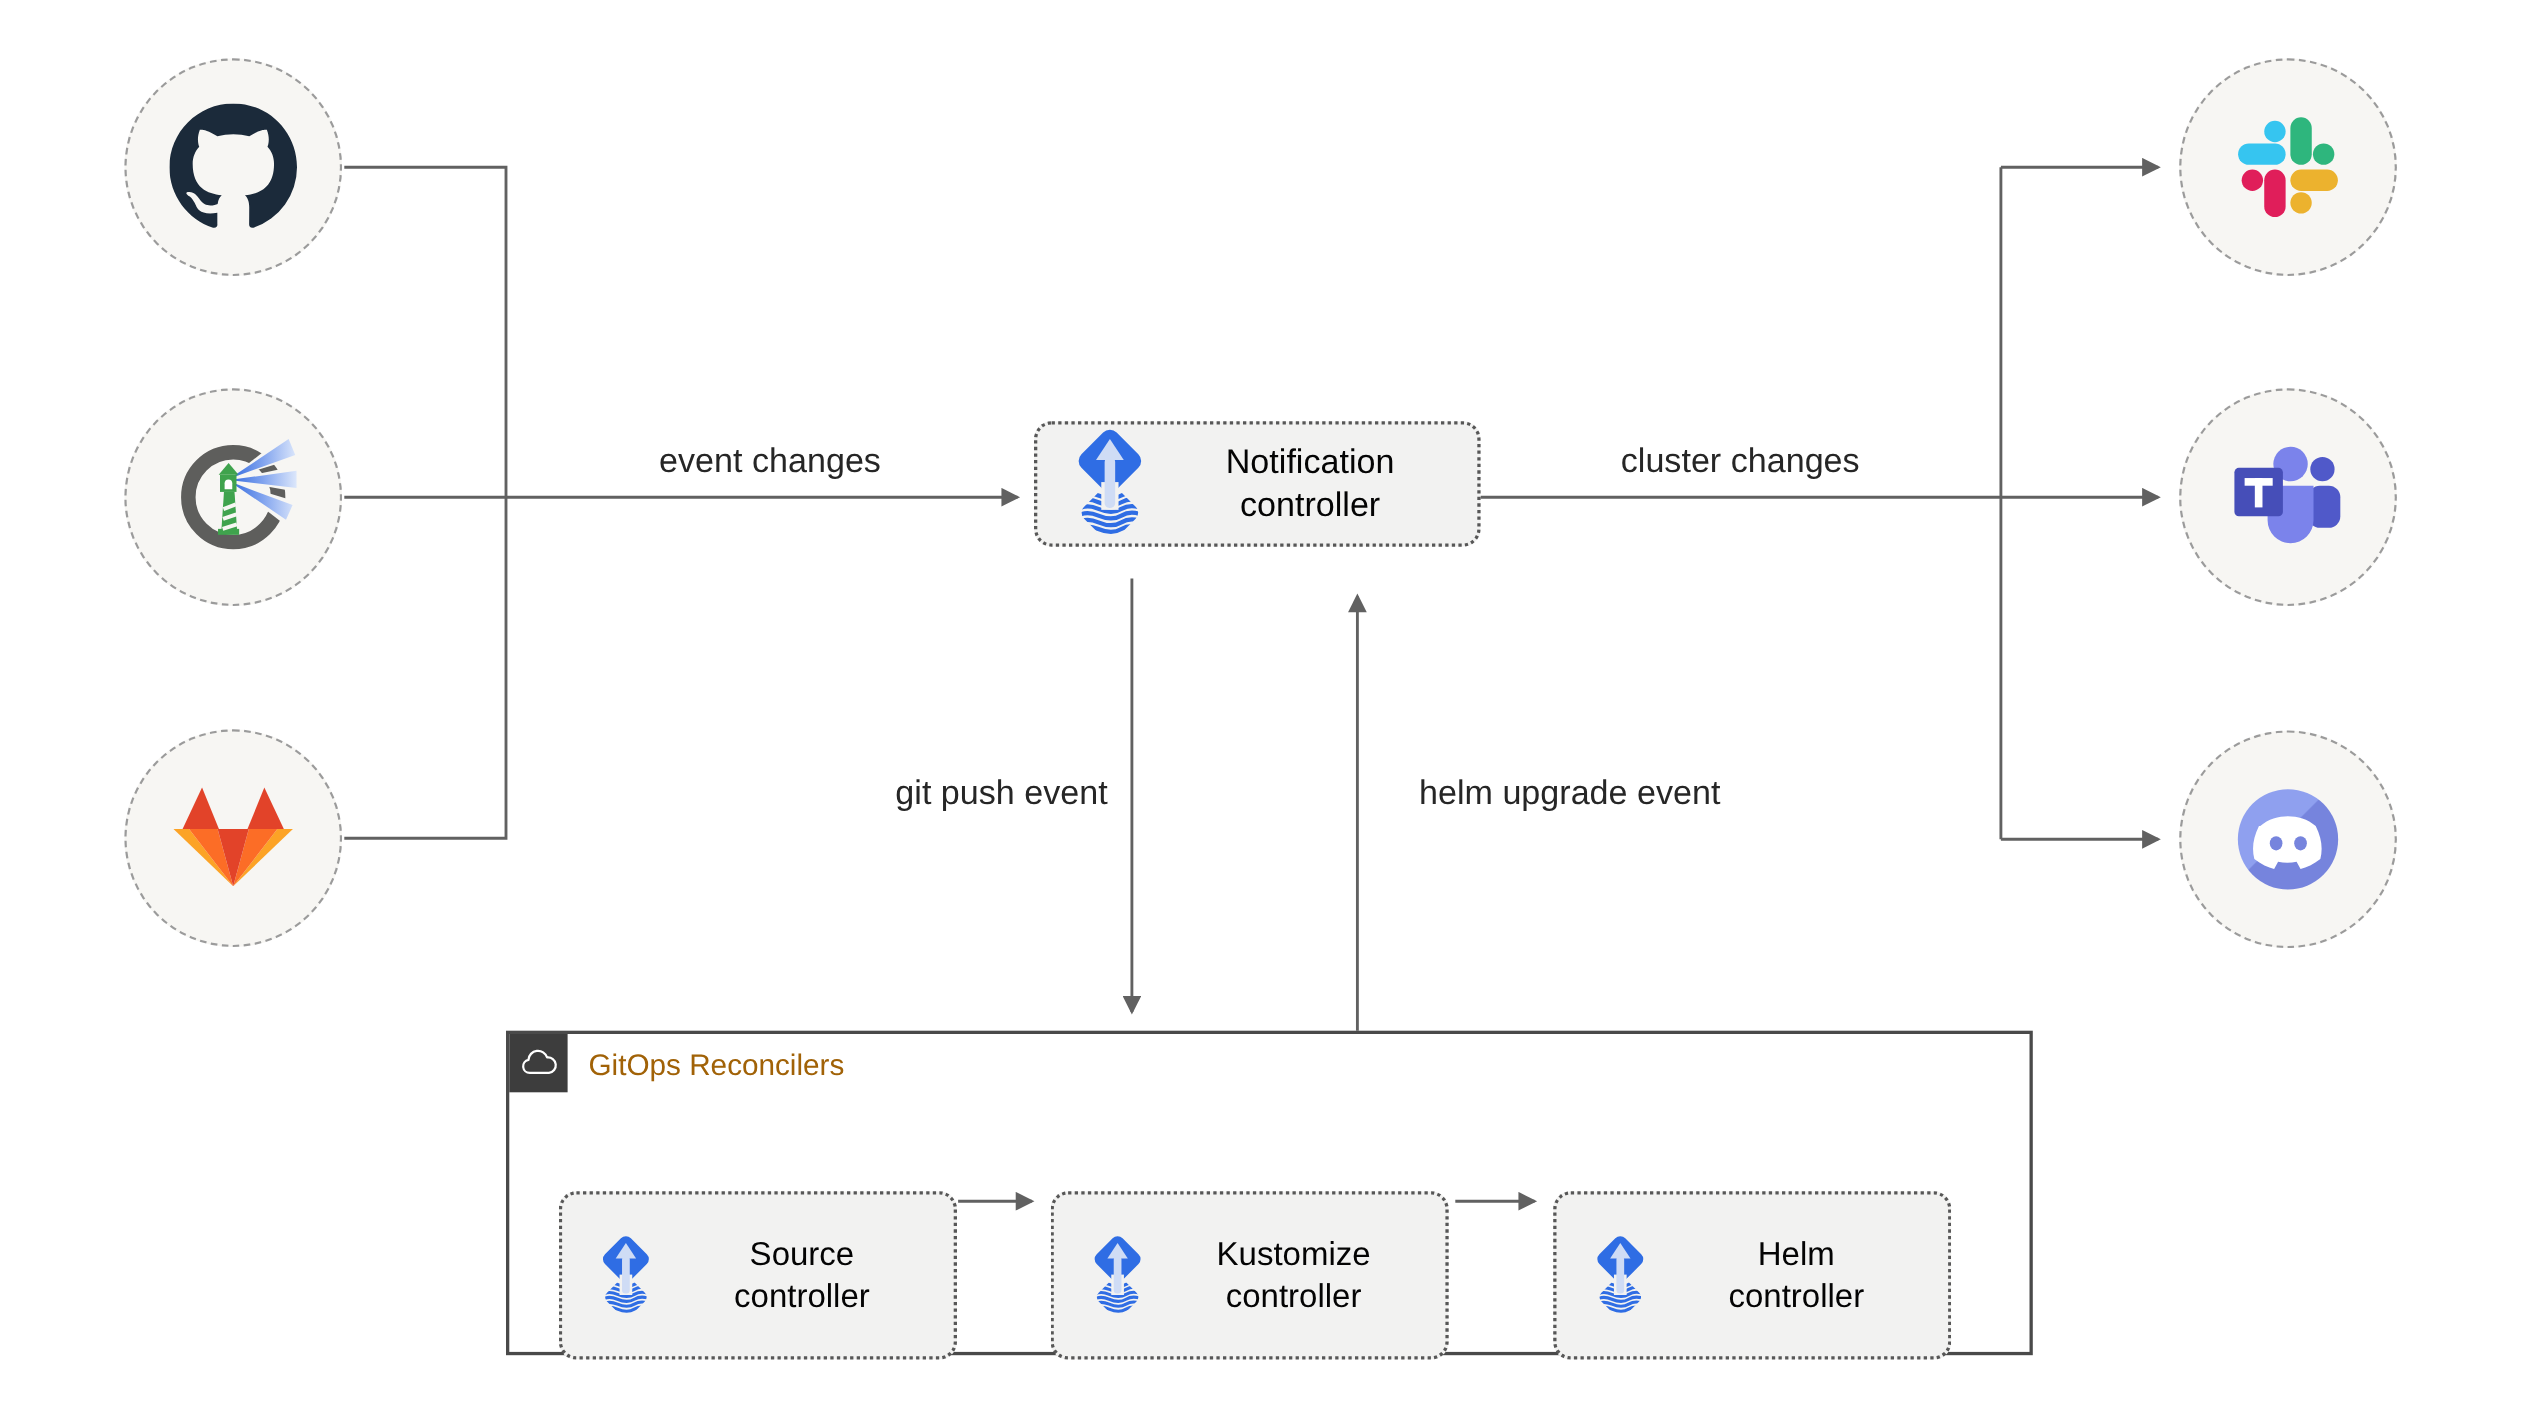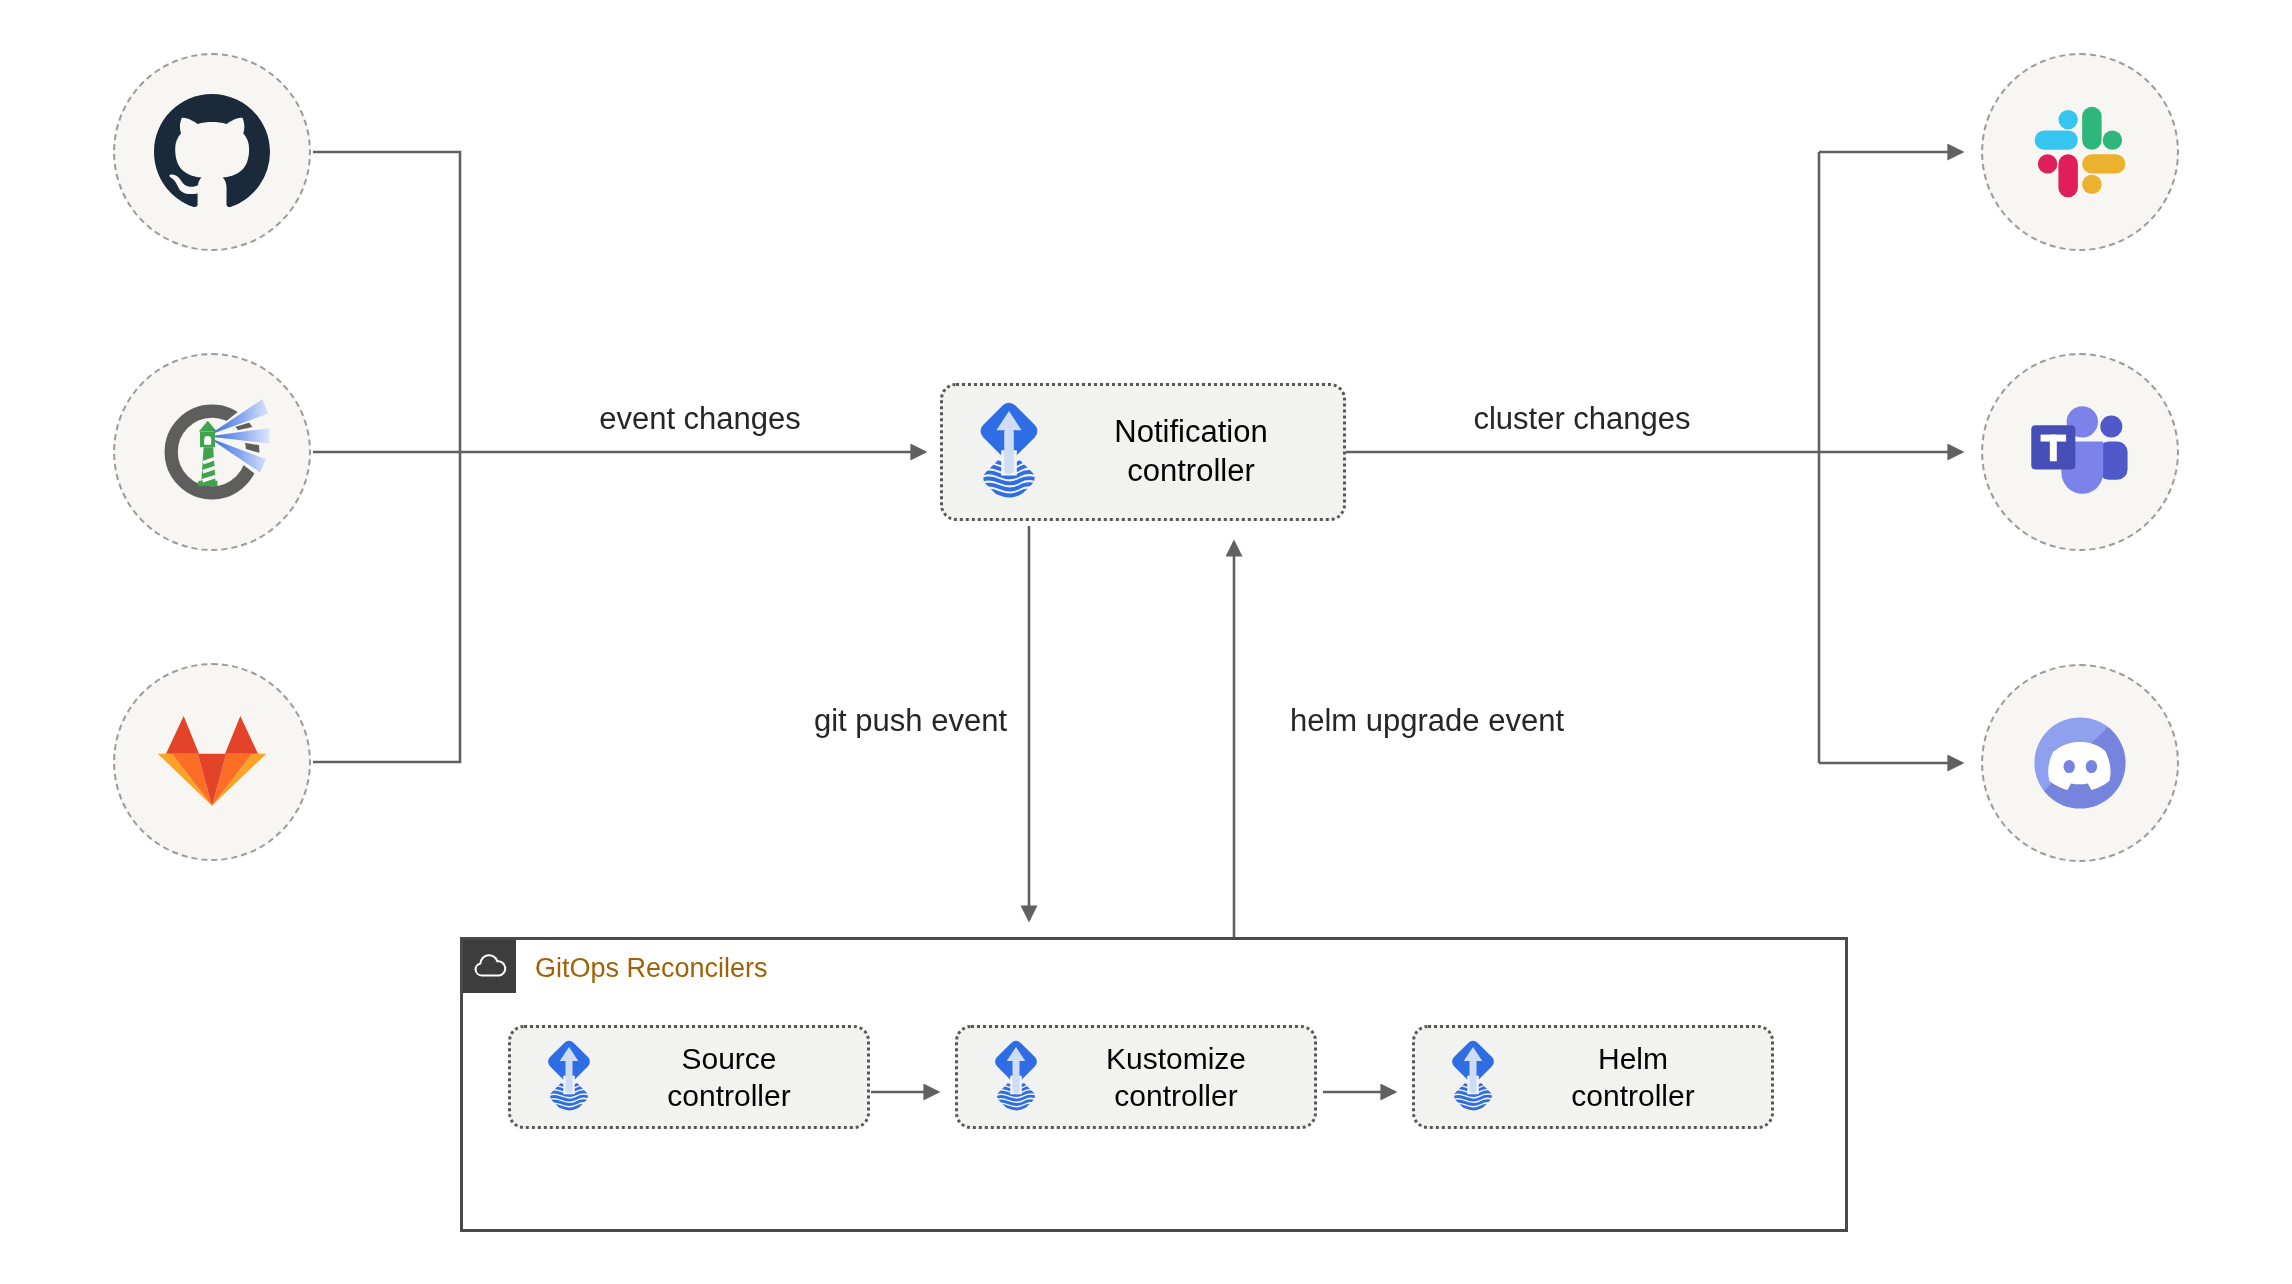--- a/index.html
+++ b/index.html
@@ -16,24 +16,24 @@
   .node-circle svg{display:block;}
   
   .ctrl-box{
     position:absolute;box-sizing:border-box;border:3px dotted #575757;border-radius:16px;
     background:#f2f2f1;display:flex;align-items:center;
   }
   .ctrl-box .flux{flex:0 0 auto;}
   .ctrl-label{
     flex:1 1 auto;text-align:center;white-space:pre-line;color:#040404;line-height:1.25;
   }
-  #notification-box{left:940px;top:383px;width:406px;height:138px;}
+  #notification-box{left:940px;top:383px;width:406px;height:114px;}
   #notification-box .flux{width:88px;height:108px;margin-left:22px;}
   #notification-box .ctrl-label{font-size:31px;padding-right:14px;}
-  .small-box{top:1025px;width:362px;height:104px;}
+  .small-box{top:1083px;width:362px;height:153px;}
   .small-box .flux{width:64px;height:80px;margin-left:26px;}
   .small-box .ctrl-label{font-size:30px;padding-right:10px;}
   #source-box{left:508px;}
   #kustomize-box{left:955px;}
   #helm-box{left:1412px;justify-content:center;}
   
   .group-box{
     position:absolute;left:460px;top:937px;width:1388px;height:295px;box-sizing:border-box;
     border:3px solid #4a4a4a;background:transparent;
   }

